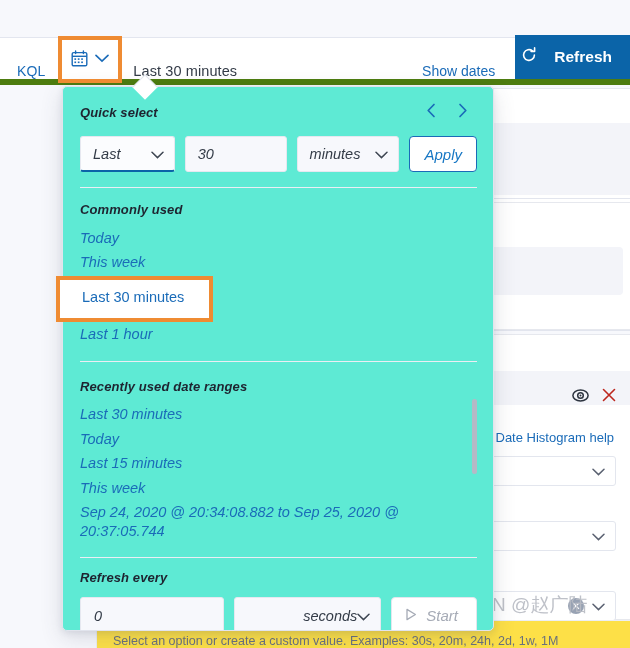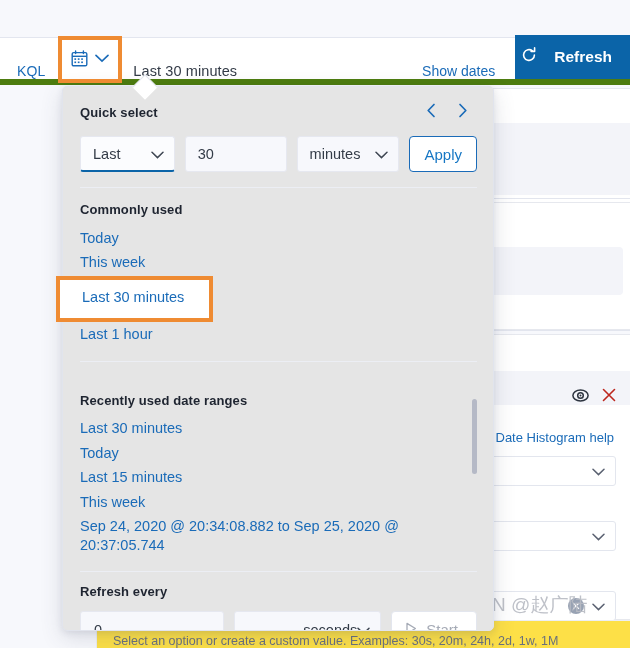--- a/index.html
+++ b/index.html
@@ -81,23 +81,24 @@
     font-family:"Liberation Sans", sans-serif; opacity:.92;
   }
 
   
   .hl-box { position:absolute; border:4px solid #ef8b32; background:transparent; }
   .hl-fill { position:absolute; border:4px solid #ef8b32; background:#ffffff; }
 
   
   #quick-popup {
     position:absolute; left:62px; top:86px; width:432px; height:545px;
-    background:#e5e5e5; border:1px solid #e1e4ed; border-radius:5px;
+    background:#5eead4; border:1px solid #e1e4ed; border-radius:5px;
     box-shadow:0 7px 22px rgba(60,70,95,.16), 0 2px 6px rgba(60,70,95,.10);
     overflow:hidden;
+    font-style:italic;
   }
   #popup-arrow {
     position:absolute; left:136px; top:78px; width:18px; height:18px;
     background:#fff; transform:rotate(45deg);
     border-left:1px solid #e1e4ed; border-top:1px solid #e1e4ed;
     z-index:5;
   }
   .pp-body { padding:16px 16px 0 17px; }
 
   .sect-title { font-size:13px; font-weight:700; color:#1e2430; letter-spacing:.1px; }
@@ -132,21 +133,21 @@
   .cu-grid {
     margin-top:9px; display:grid; grid-template-columns:1fr 1fr;
     row-gap:0; column-gap:0;
   }
   .cu-link {
     font-size:14.5px; color:#1a6bb8; line-height:24px; height:24px;
     white-space:nowrap;
   }
   .cu-col-r { padding-left:160px; }
 
-  .recent { margin-top:31px; }
+  .recent { margin-top:17px; }
   .recent-list { margin-top:8px; }
   .rec-link { font-size:14.5px; color:#1a6bb8; line-height:24.5px; }
   .rec-link.two-line { line-height:19px; }
   .scroll-thumb { position:absolute; right:16px; top:312px; width:5px; height:75px;
                   background:#b5b9c6; border-radius:3px; }
 
   .refresh-sect { margin-top:12px; }
   .re-row { display:flex; align-items:center; gap:10px; margin-top:12px; }
   .re-num { width:144px; height:37px; background:#f7f8fc; border:1px solid #e6e8f0;
             border-radius:3px; display:flex; align-items:center; padding-left:13px;

